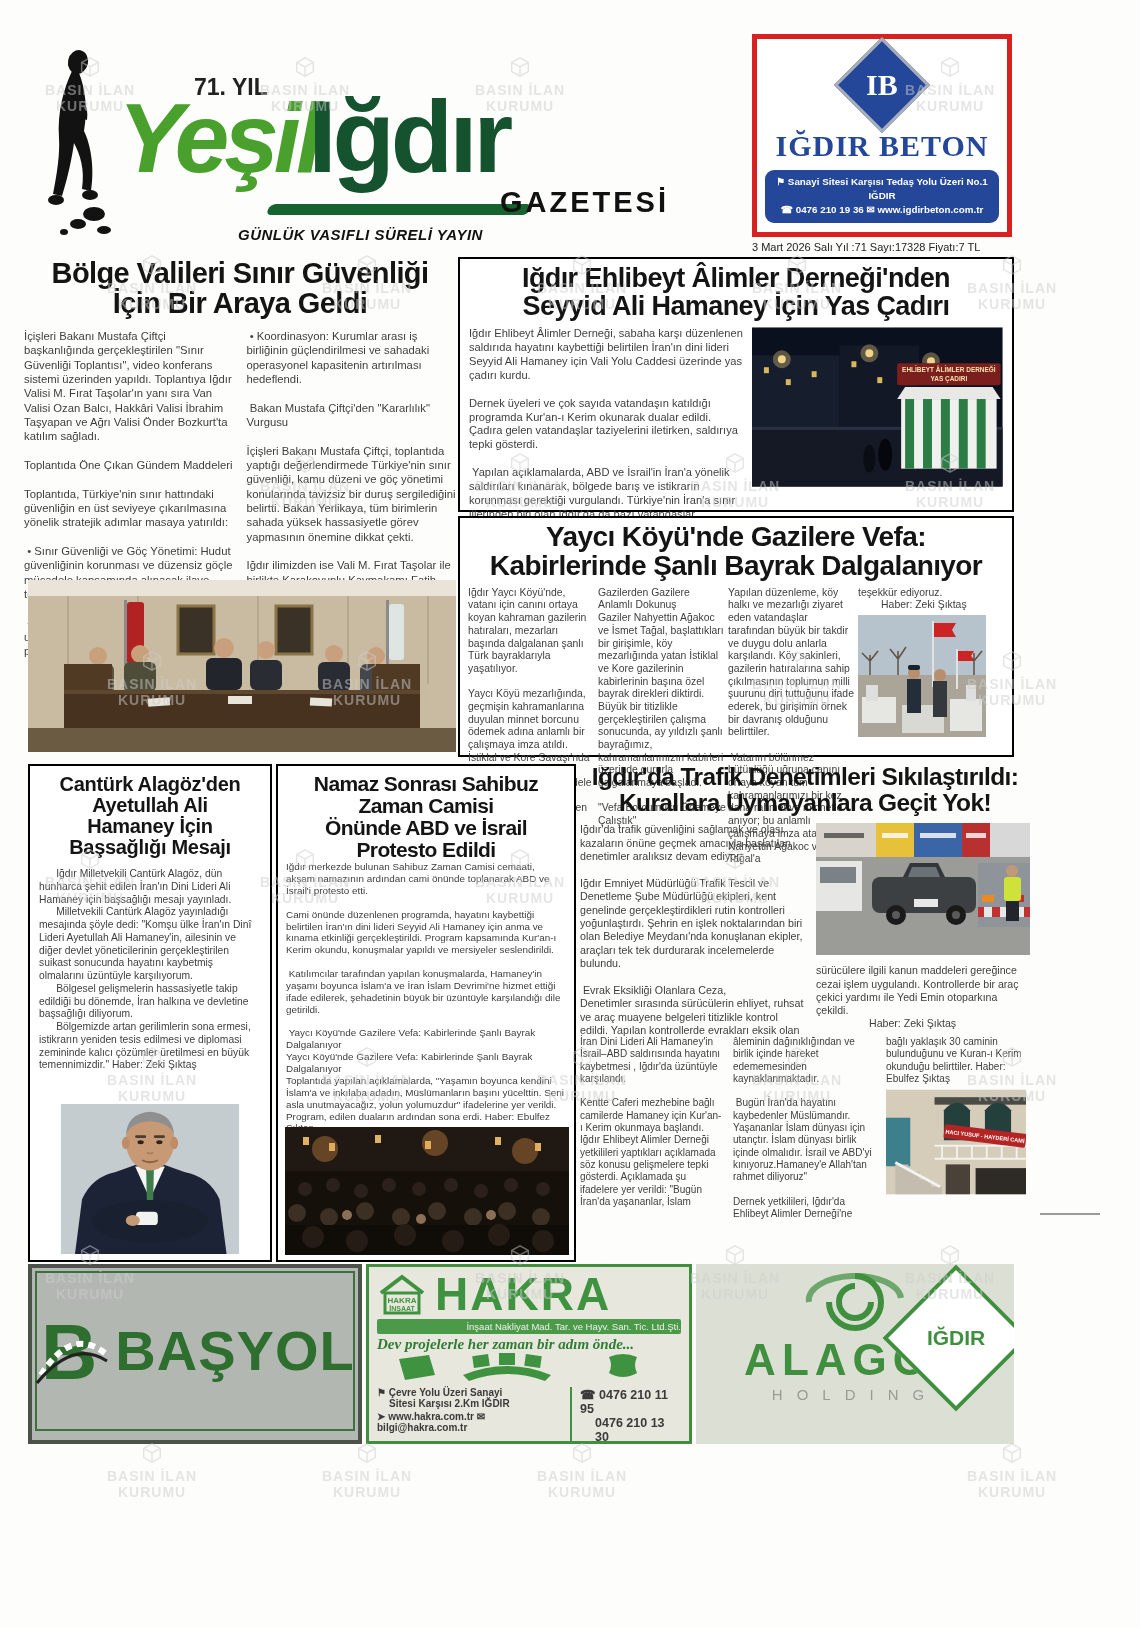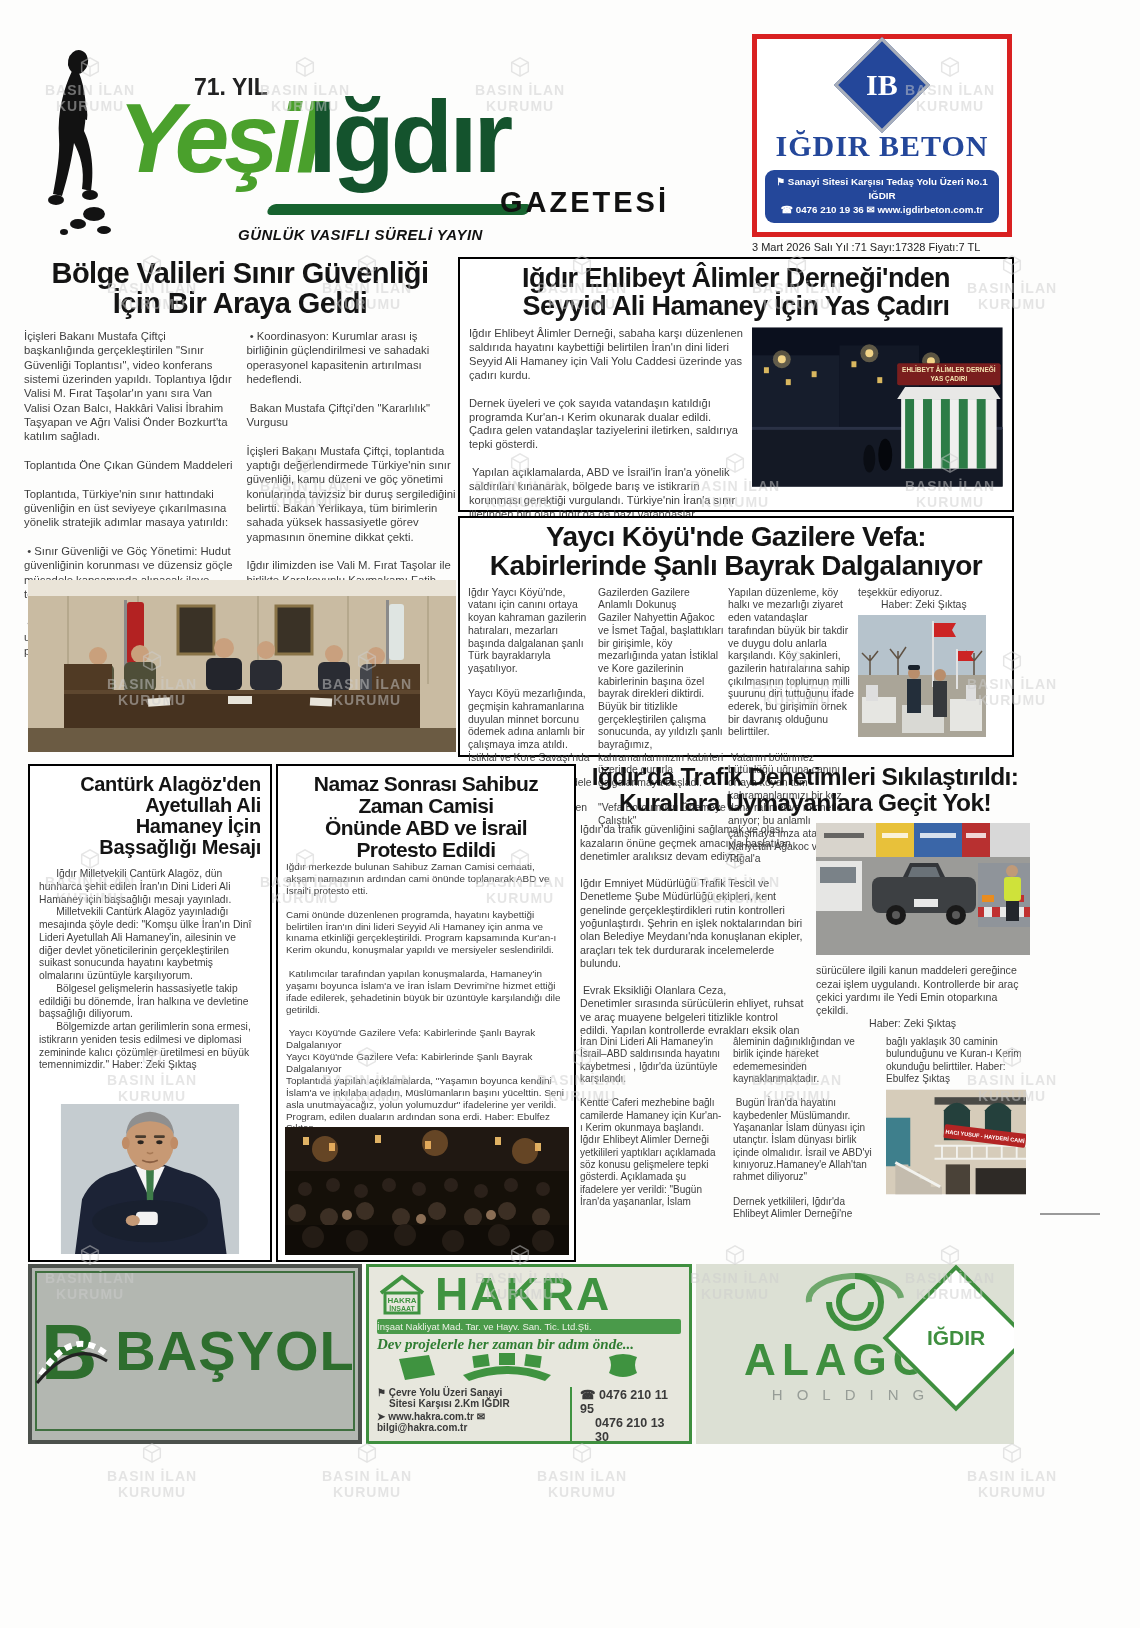--- a/index.html
+++ b/index.html
@@ -29,21 +29,21 @@
   .dateline{font-size:11px;color:#222;}
   
   .ad-frame{box-sizing:border-box;position:absolute;top:1264px;height:180px;overflow:hidden;}
   .basyol{background:#b3b7b1;border:4px solid #4c514c;}
   .basyol .inner{border:2px solid #3f6f3f;margin:3px;height:160px;box-sizing:border-box;
                  display:flex;flex-direction:column;align-items:center;justify-content:center;}
   .basyol-name{font-size:56px;font-weight:bold;color:#2e6e2e;letter-spacing:1px;line-height:1;}
   .basyol-sub{font-size:16px;font-weight:bold;color:#2e6e2e;margin-top:10px;letter-spacing:0.5px;}
   .hakra{background:#e7e7dd;border:3px solid #3f8f3f;padding:4px 8px;}
   .hakra-name{font-size:46px;font-weight:bold;color:#3f9340;letter-spacing:2px;line-height:1;}
-  .hakra-strip{background:#4a9a4a;color:#eef2e6;font-size:9.5px;text-align:left;
+  .hakra-strip{background:#4a9a4a;color:#eef2e6;font-size:9.5px;text-align:right;
                border-radius:2px;padding:2px 0;margin:2px 0;}
   .hakra-slogan{font-family:"Liberation Serif",serif;font-style:italic;font-weight:bold;
                 color:#2f7d32;font-size:15px;}
   .hakra-info{display:flex;justify-content:space-between;font-size:10px;font-weight:bold;color:#3a3a3a;}
   .alagoz{background:#dce0d4;}
   .alagoz-name{font-size:44px;font-weight:bold;color:#3f8f3f;letter-spacing:6px;line-height:1;}
   .alagoz-sub{font-size:15px;color:#979d97;letter-spacing:14px;margin-top:4px;}
   .ig-diamond{position:absolute;right:6px;top:22px;width:104px;height:104px;background:#fff;
               border:4px solid #3f8f3f;transform:rotate(45deg);display:flex;align-items:center;
               justify-content:center;box-sizing:border-box;}
@@ -243,21 +243,21 @@
             <rect x="49" y="64" width="14" height="34" fill="#232e3a"></rect>
           <circle cx="82" cy="60" r="6" fill="#b98e6c"></circle>
             <rect x="75" y="66" width="14" height="36" fill="#35383c"></rect>
           <rect x="50" y="50" width="12" height="5" rx="2" fill="#1a222c"></rect>
         </svg>
       </div>
     </div>
   </div>
 
   <div class="abs box" style="left:28px;top:764px;width:244px;height:498px;padding:8px 9px">
-    <div class="art-title" style="font-size:20px;text-align:right;letter-spacing:-0.3px">Cantürk Alagöz'den Ayetullah Ali
+    <div class="art-title" style="font-size:20px;text-align:center;letter-spacing:-0.3px">Cantürk Alagöz'den Ayetullah Ali
 Hamaney İçin Başsağlığı Mesajı</div>
     <div class="body-text" style="font-size:10.3px;line-height:1.24;margin-top:10px">      Iğdır Milletvekili Cantürk Alagöz, dün hunharca şehit edilen İran'ın Dini Lideri Ali Hamaney için başsağlığı mesajı yayınladı.
       Milletvekili Cantürk Alagöz yayınladığı mesajında şöyle dedi: "Komşu ülke İran'ın Dinî Lideri Ayetullah Ali Hamaney'in, ailesinin ve diğer devlet yöneticilerinin gerçekleştirilen suikast sonucunda hayatını kaybetmiş olmalarını üzüntüyle karşılıyorum.
       Bölgesel gelişmelerin hassasiyetle takip edildiği bu dönemde, İran halkına ve devletine başsağlığı diliyorum.
       Bölgemizde artan gerilimlerin sona ermesi, istikrarın yeniden tesis edilmesi ve diplomasi zemininde kalıcı çözümler üretilmesi en büyük temennimizdir." Haber: Zeki Şıktaş</div>
     <svg class="abs" style="left:30px;bottom:6px" width="180" height="150" viewBox="0 0 228 192">
       <rect width="228" height="192" fill="#ced4d8"></rect>
       <rect width="228" height="192" fill="#b8c0c6" opacity="0.4"></rect>
       <path d="M18 192 L27 122 Q40 93 70 87 L95 78 Q114 70 133 78 L158 87 Q190 93 203 122 L212 192 Z" fill="#1c2336"></path>
       <polygon points="95,80 133,80 114,122" fill="#f5f5f5"></polygon>

